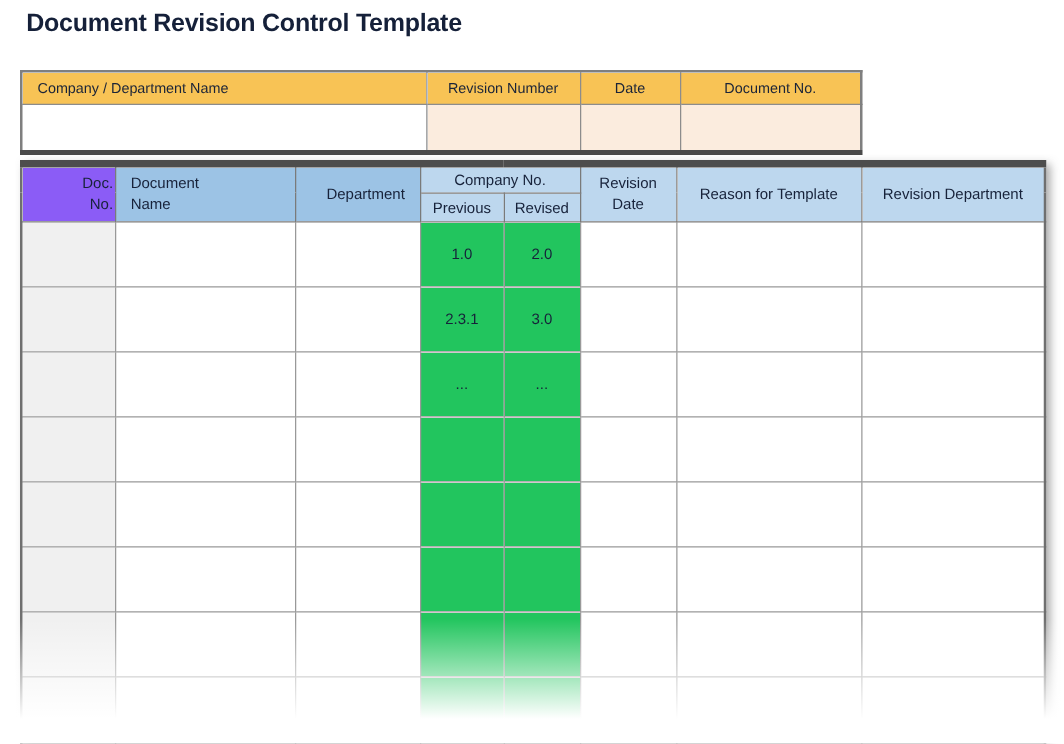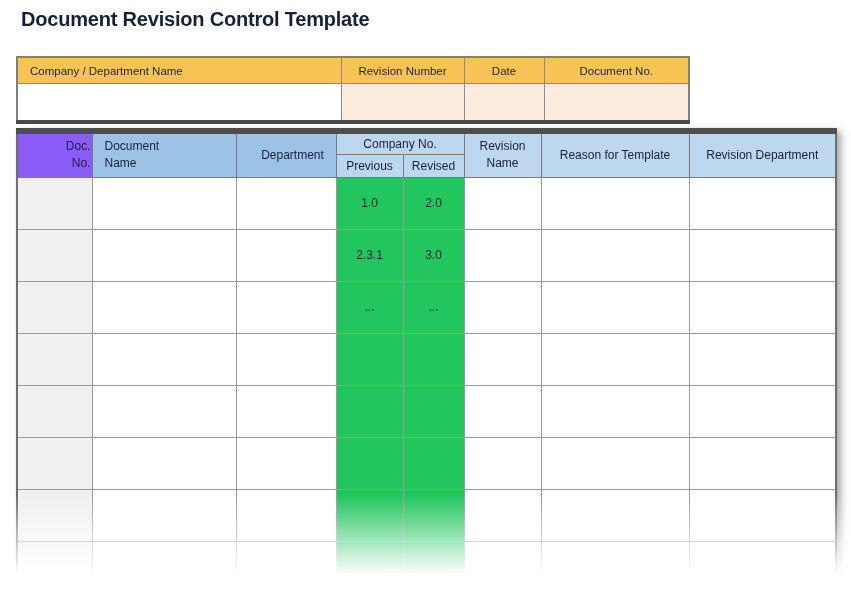--- a/index.html
+++ b/index.html
@@ -103,21 +103,21 @@
     </colgroup>
     <thead>
       <tr>
         <th rowspan="2" class="hdr-gray two-line">Doc.
 No.</th>
         <th rowspan="2" class="hdr-blue left two-line">Document
 Name</th>
         <th rowspan="2" class="hdr-blue">Department</th>
         <th colspan="2" class="hdr-light">Company No.</th>
         <th rowspan="2" class="hdr-light two-line">Revision
-Name</th>
+Date</th>
         <th rowspan="2" class="hdr-light">Reason for Template</th>
         <th rowspan="2" class="hdr-light">Revision Department</th>
       </tr>
       <tr>
         <th class="hdr-light">Previous</th>
         <th class="hdr-light">Revised</th>
       </tr>
     </thead>
     <tbody>
       <tr>

